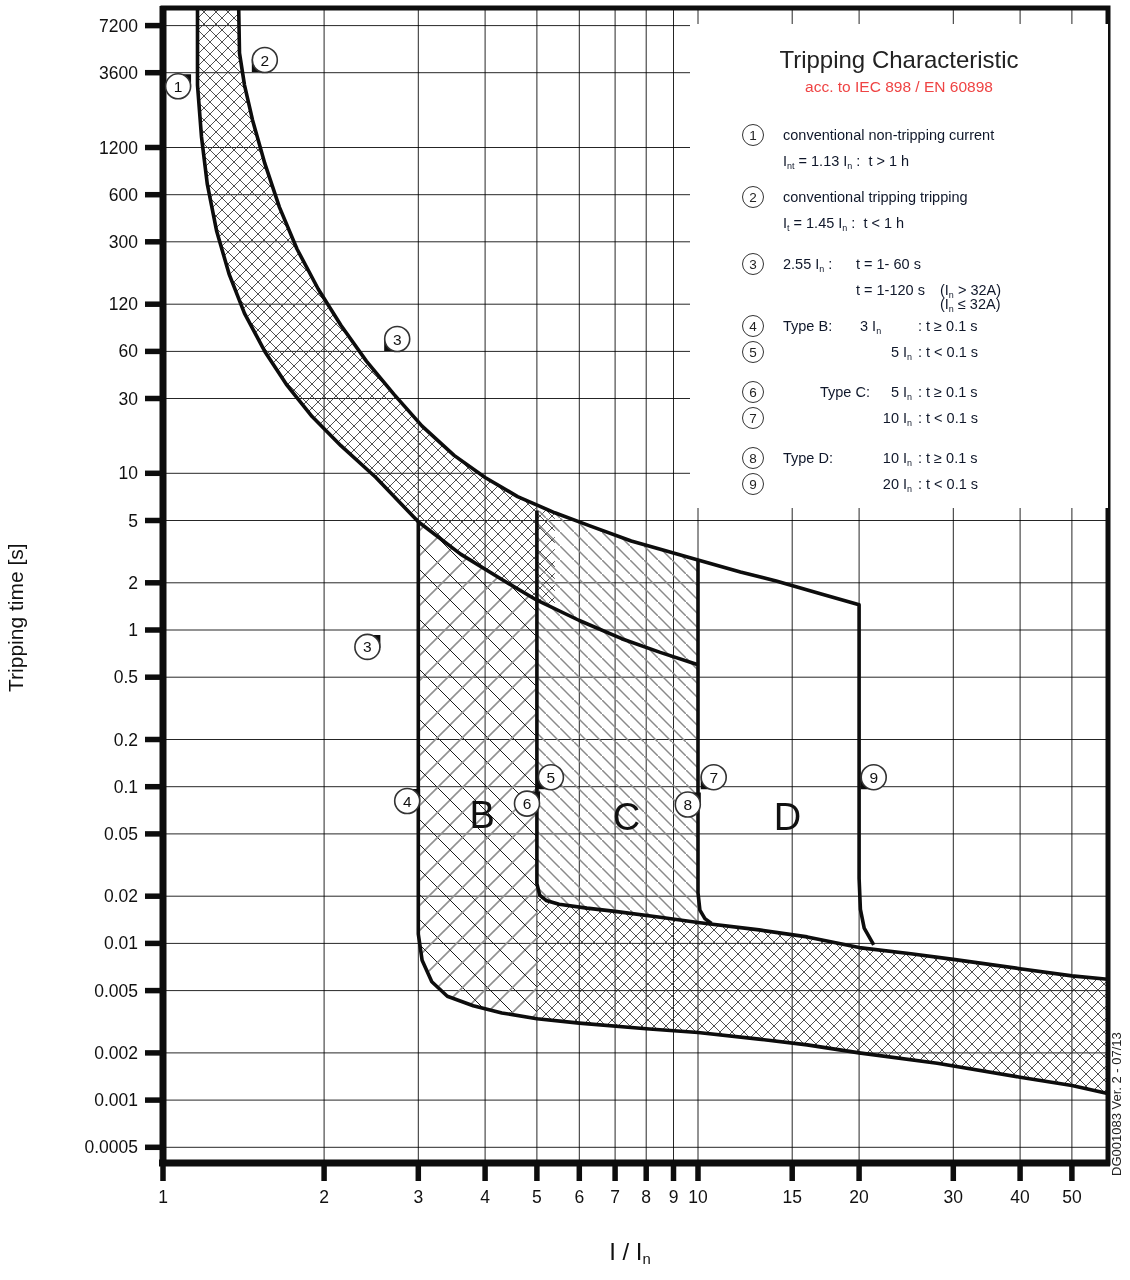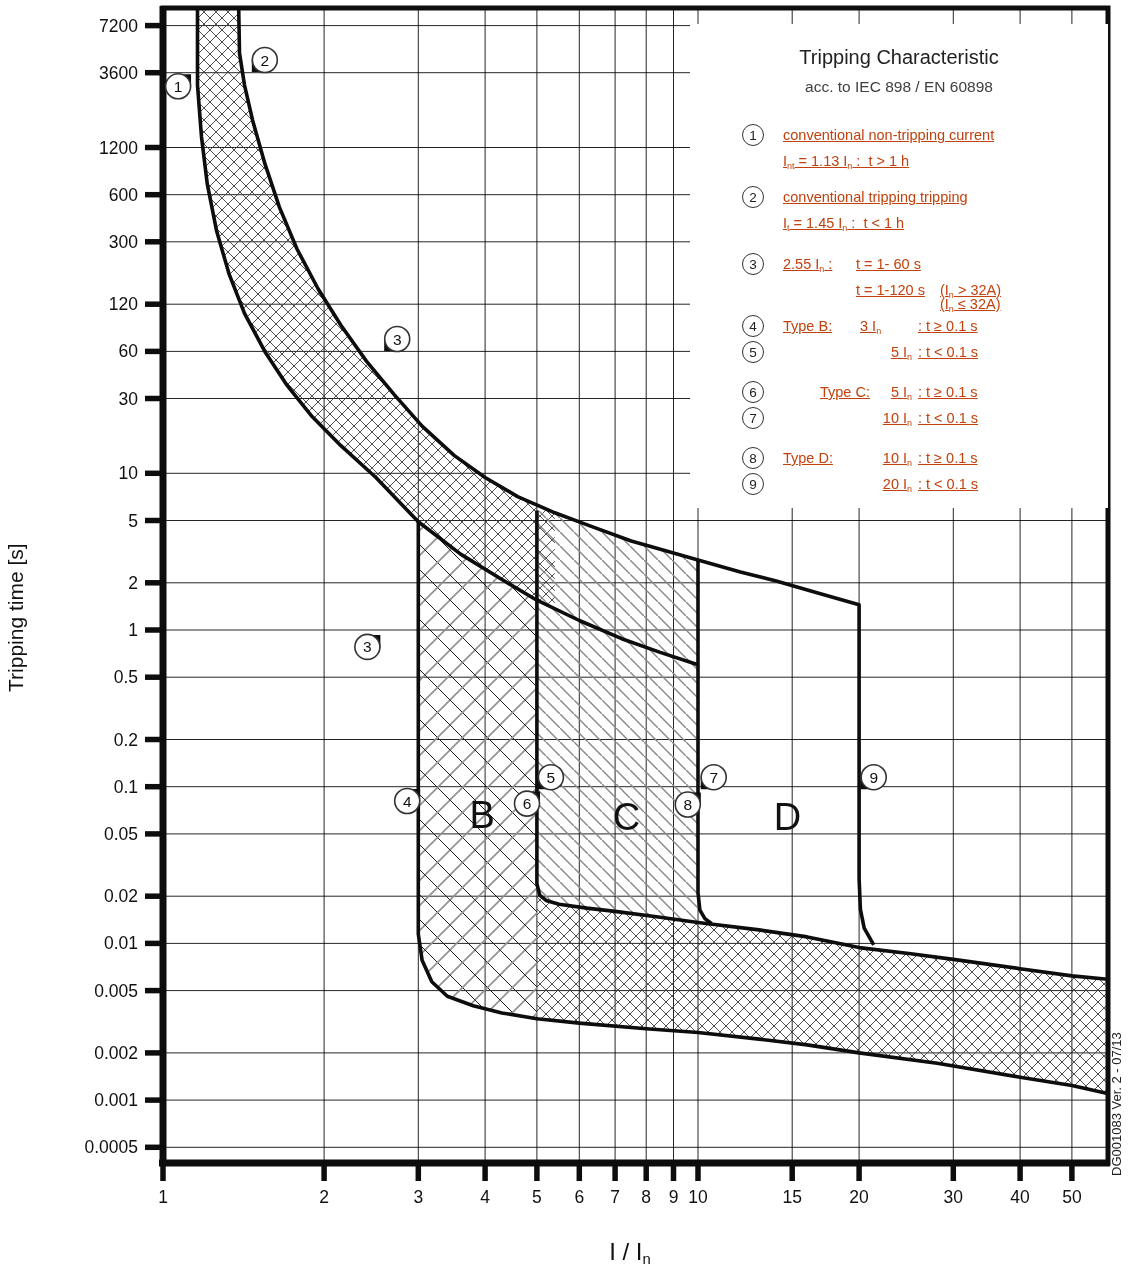--- a/index.html
+++ b/index.html
@@ -1,25 +1,25 @@
 <!DOCTYPE html>
 <html><head>
 <meta charset="utf-8">
 <style>
   html,body{margin:0;padding:0;background:#ffffff;}
   body{font-family:"Liberation Sans",sans-serif;color:#111;}
   .stage{position:relative;width:1130px;height:1280px;background:#fff;overflow:hidden;}
   svg text{font-family:"Liberation Sans",sans-serif;fill:#111;}
   .legend{position:absolute;left:690px;top:24px;width:418px;height:484px;background:#fff;}
-  .lg-title{position:absolute;top:22px;left:0;width:100%;text-align:center;font-size:20px;color:#222;}
-  .lg-sub{position:absolute;top:54px;left:0;width:100%;text-align:center;font-size:15.5px;color:#404040;}
+  .lg-title{position:absolute;top:22px;left:0;width:100%;text-align:center;font-size:24px;color:#222;}
+  .lg-sub{position:absolute;top:54px;left:0;width:100%;text-align:center;font-size:15.5px;color:#ef4444;}
   .lg-item{position:absolute;left:0;width:100%;}
   .lg-circ{position:absolute;left:52px;top:1px;width:22px;height:22px;border:1.5px solid #333;border-radius:50%;
            text-align:center;line-height:21px;font-size:13.5px;background:#fff;box-sizing:border-box;color:#222;}
-  .lg-txt{position:absolute;font-size:14.5px;line-height:25.5px;white-space:pre;color:#c2410c;text-decoration:underline;}
+  .lg-txt{position:absolute;font-size:14.5px;line-height:25.5px;white-space:pre;color:#0f172a;}
   sub{font-size:0.62em;vertical-align:-0.3em;}
   .ylab{position:absolute;left:4px;top:692px;transform:rotate(-90deg);transform-origin:0 0;
         font-size:21px;white-space:nowrap;color:#111;}
   .xlab{position:absolute;left:565px;top:1238px;width:130px;text-align:center;font-size:24px;color:#111;}
   .docid{position:absolute;left:1109px;top:1176px;transform:rotate(-90deg);transform-origin:0 0;
          font-size:13px;white-space:nowrap;color:#222;}
 </style>
 </head>
 <body>
 

